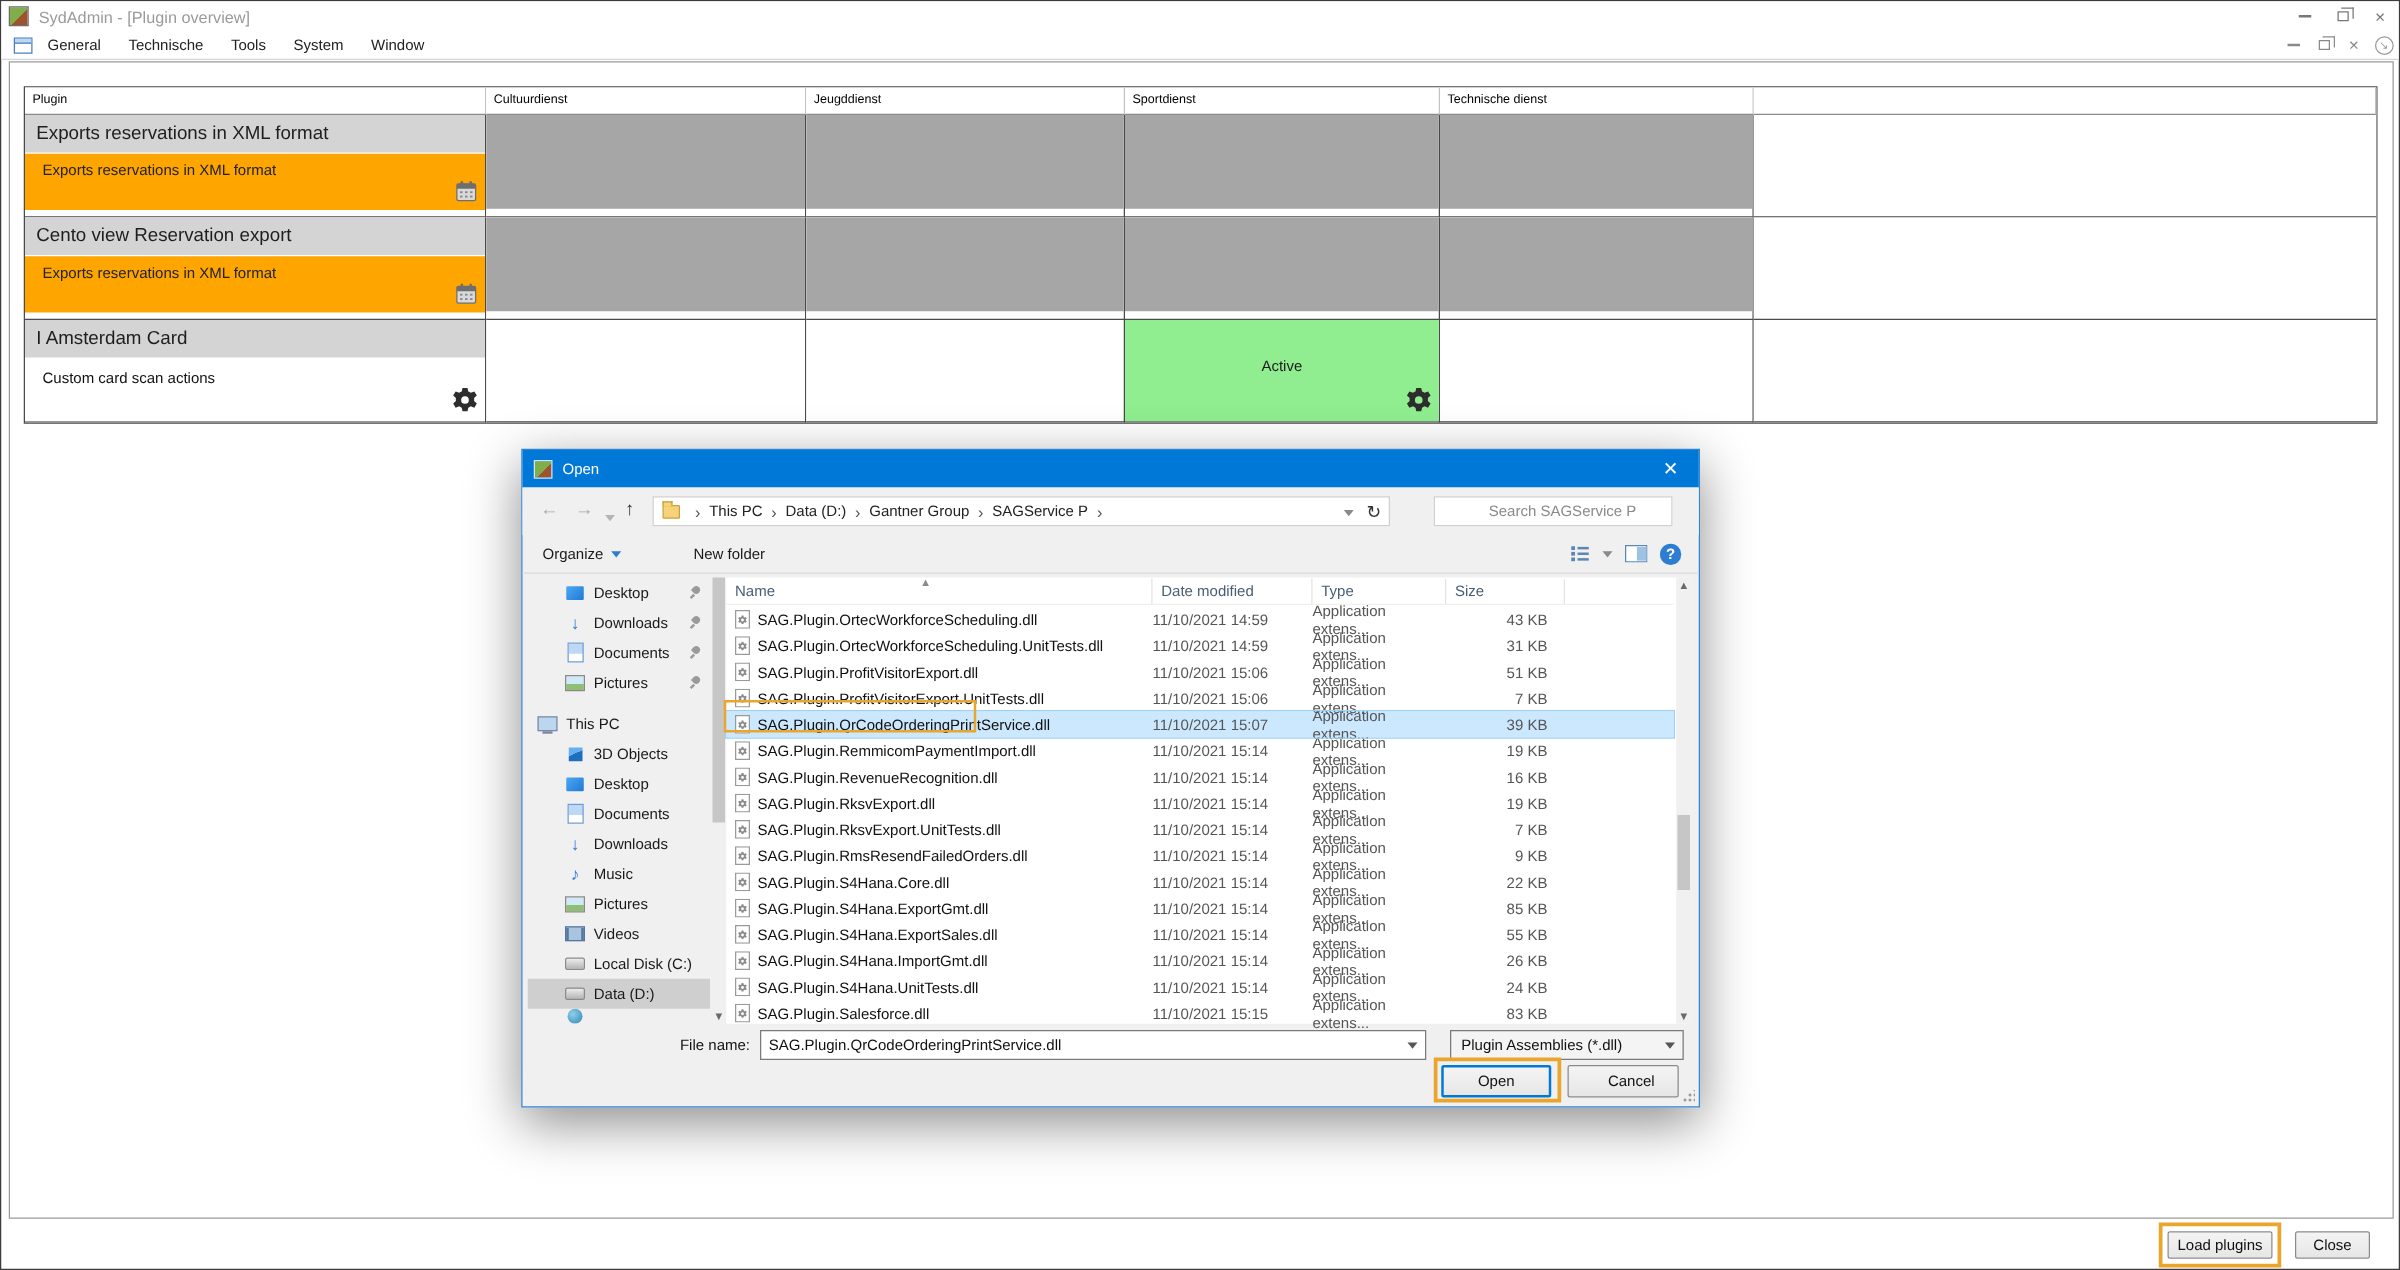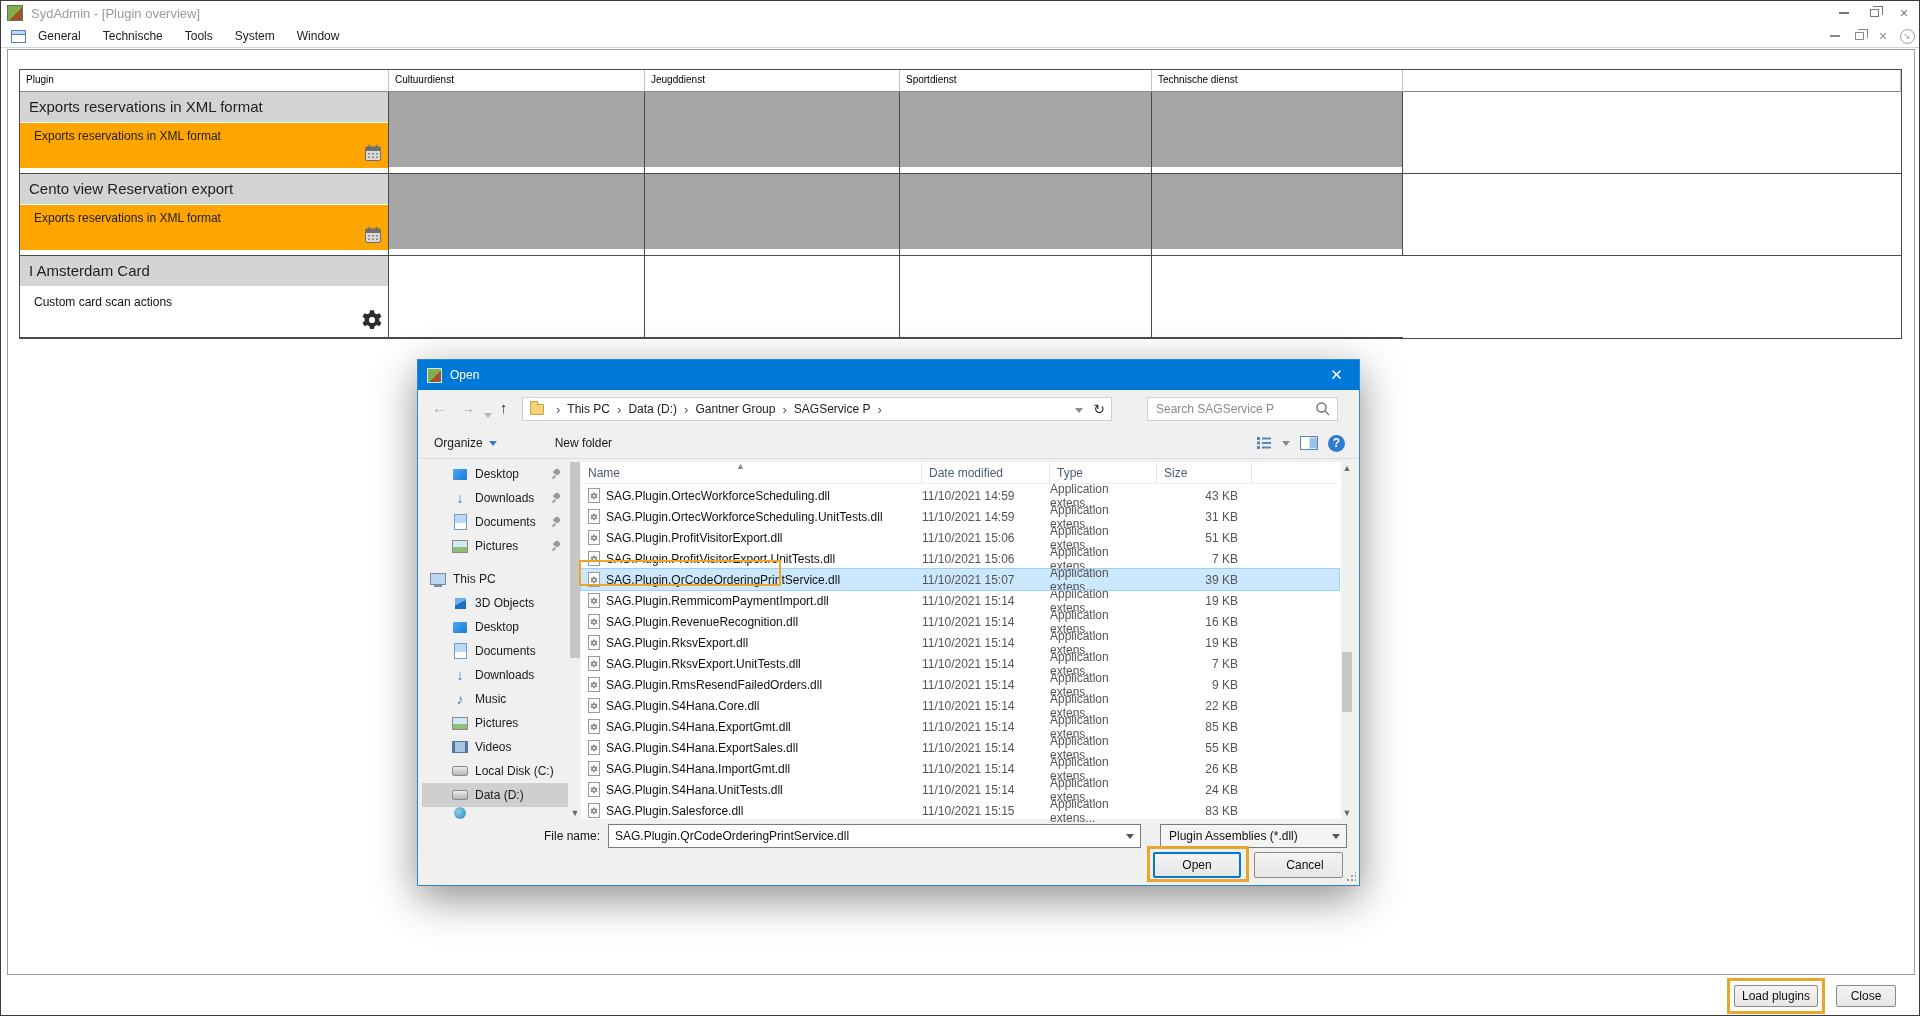--- a/index.html
+++ b/index.html
@@ -72,21 +72,21 @@
               border:1px solid #d0d0d0; display:flex; align-items:center; }
   .folder-icon { width:14px; height:11px; background:#f6d37a; border:1px solid #caa23d; border-radius:1px;
                  margin:0 7px 0 7px; position:relative; }
   .folder-icon::before { content:""; position:absolute; left:-1px; top:-4px; width:6px; height:3px;
                          background:#f6d37a; border:1px solid #caa23d; border-bottom:none; }
   .crumb { margin:0 2px; color:#222; }
   .crumb-sep { color:#555; margin:0 5px; font-size:13px; }
   .addr-right { margin-left:auto; display:flex; align-items:center; gap:10px; padding-right:6px; }
   .refresh-icon { color:#333; font-size:14px; }
   .search-box { position:absolute; left:729px; top:7px; width:191px; height:24px; background:#fff;
-                border:1px solid #d0d0d0; display:flex; align-items:center; }
+                border:1px solid #d0d0d0; display:flex; align-items:center;padding-left:35px; }
   .search-box input { border:none; outline:none; flex:1; padding-left:8px; font:12px "Liberation Sans",sans-serif; color:#333; background:transparent; }
   .search-box input::placeholder { color:#8a8a8a; }
   .search-glyph { width:16px; margin-right:6px; }
   .dlg-toolbar { position:absolute; left:0; top:68px; width:100%; height:31px; border-bottom:1px solid #dcdcdc;
                  display:flex; align-items:center;gap:42px; }
   .tb-item { margin-left:16px; color:#1a1a1a; display:flex; align-items:center; gap:6px; }
   .tb-right { margin-left:auto; display:flex; align-items:center; gap:10px; margin-right:14px; }
   .help-circle { width:17px; height:17px; border-radius:50%; background:#2d7dd2; color:#fff; font-size:12px;
                  display:flex; align-items:center; justify-content:center; font-weight:bold; }
 
@@ -313,20 +313,28 @@
     <div class="row-title">I Amsterdam Card</div>
     <div class="desc-white">
       <span class="desc-text">Custom card scan actions</span>
       <span class="gear-br"><svg class="gear-svg">
             <use href="#gear"></use>
           </svg></span>
     </div>
   </div>
   <div class="pcell"></div>
   <div class="pcell"></div>
+  <div class="pcell">
+    <div class="green-block">
+      <span class="status-text">Active</span>
+      <span class="gear-br"><svg class="gear-svg">
+            <use href="#gear"></use>
+          </svg></span>
+    </div>
+  </div>
   <div class="pcell"></div>
   <div class="pcell lastcol"></div>
 </div>
 
 <div class="dialog">
   <div class="dlg-titlebar">
     <div class="dlg-title-icon"></div>
     <span>Open</span>
     <div class="dlg-close">✕</div>
   </div>

